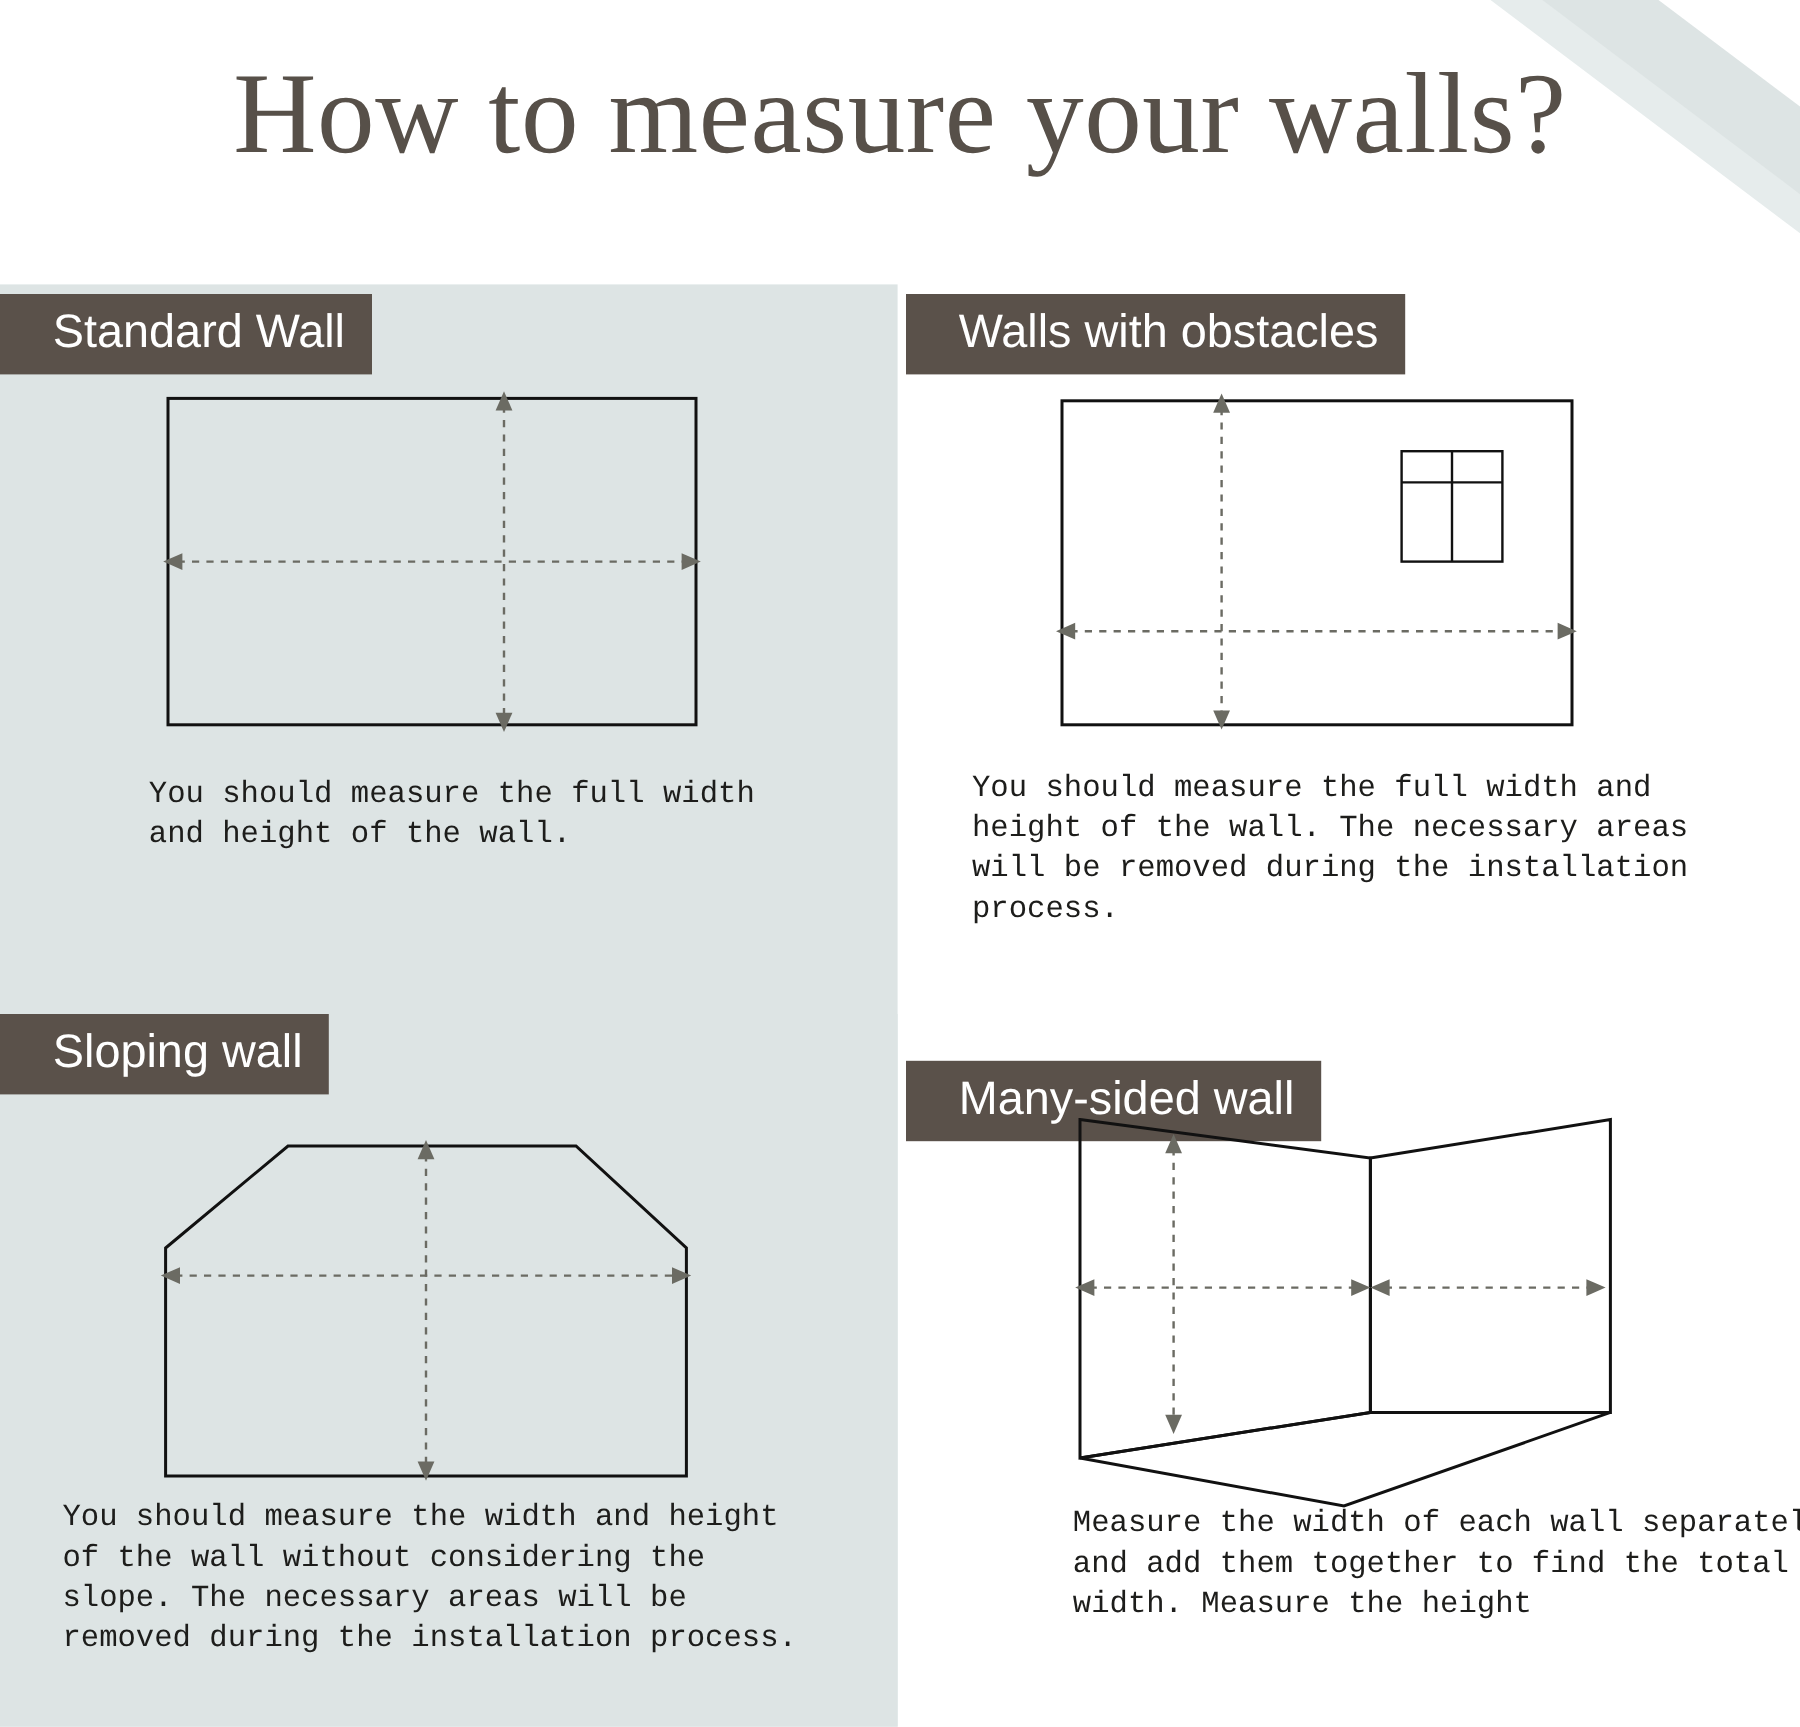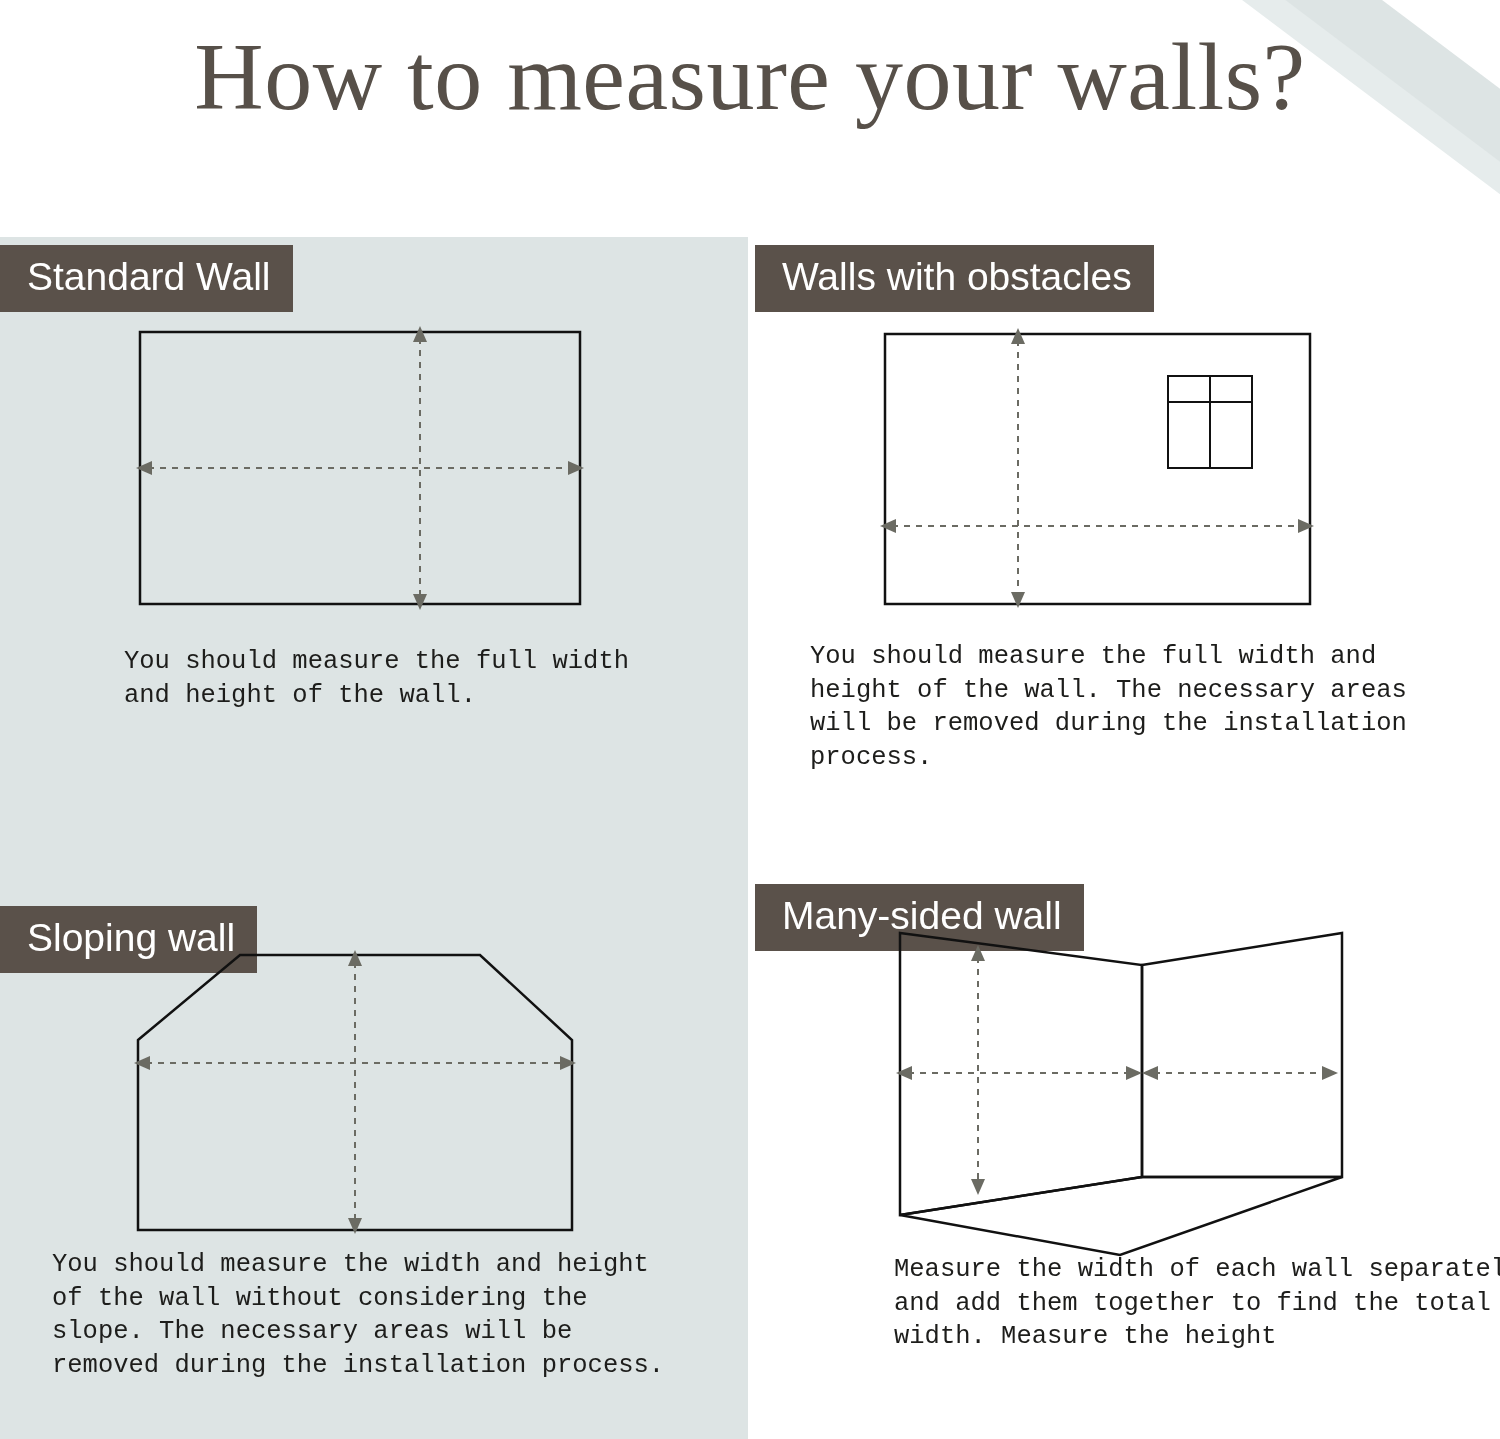--- a/index.html
+++ b/index.html
@@ -26,21 +26,21 @@
     transform: rotate(37deg);
     transform-origin: center center;
     pointer-events: none;
   }
   .diagonal-band.b1 { top: 60px; right: -300px; width: 700px; height: 70px; }
   .diagonal-band.b2 { top: 150px; right: -330px; width: 700px; height: 26px; background: #e6ecec; }
 
   
   .page-title {
     position: absolute;
-    top: 24px;
+    top: 42px;
     left: 0;
     width: 1500px;
     text-align: center;
     font-family: "Liberation Serif", serif;
     font-size: 96px;
     color: #575049;
     letter-spacing: 0.5px;
     line-height: 1.1;
     white-space: nowrap;
   }
@@ -67,27 +67,27 @@
     background: #dde4e4;
   }
 
   .section-header {
     position: absolute;
     background: #5a514a;
     color: #ffffff;
     font-size: 39px;
     font-family: "Liberation Sans", sans-serif;
     line-height: 1;
-    padding: 12px 22px 16px 27px;
+    padding: 12px 22px 16px 44px;
     box-sizing: border-box;
     white-space: nowrap;
   }
   #hdr-standard  { left: 0;   top: 245px; }
   #hdr-obstacle  { left: 755px; top: 245px; }
-  #hdr-sloping   { left: 0;   top: 906px; }
+  #hdr-sloping   { left: 0;   top: 845px; }
   #hdr-manysided { left: 755px; top: 864px; margin-top: 20px; }
 
   .caption {
     position: absolute;
     font-size: 25.5px;
     color: #1d1d1b;
     line-height: 1.32;
     font-family: Liberation Mono, monospace;
   }
   #cap-standard  { left: 124px; top: 645px; width: 520px; }

